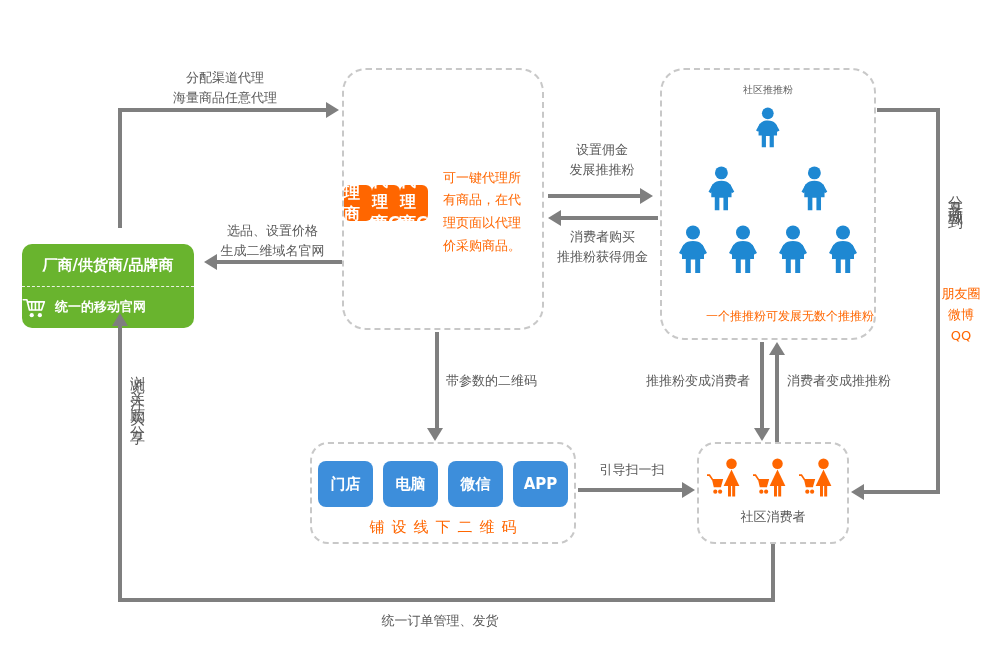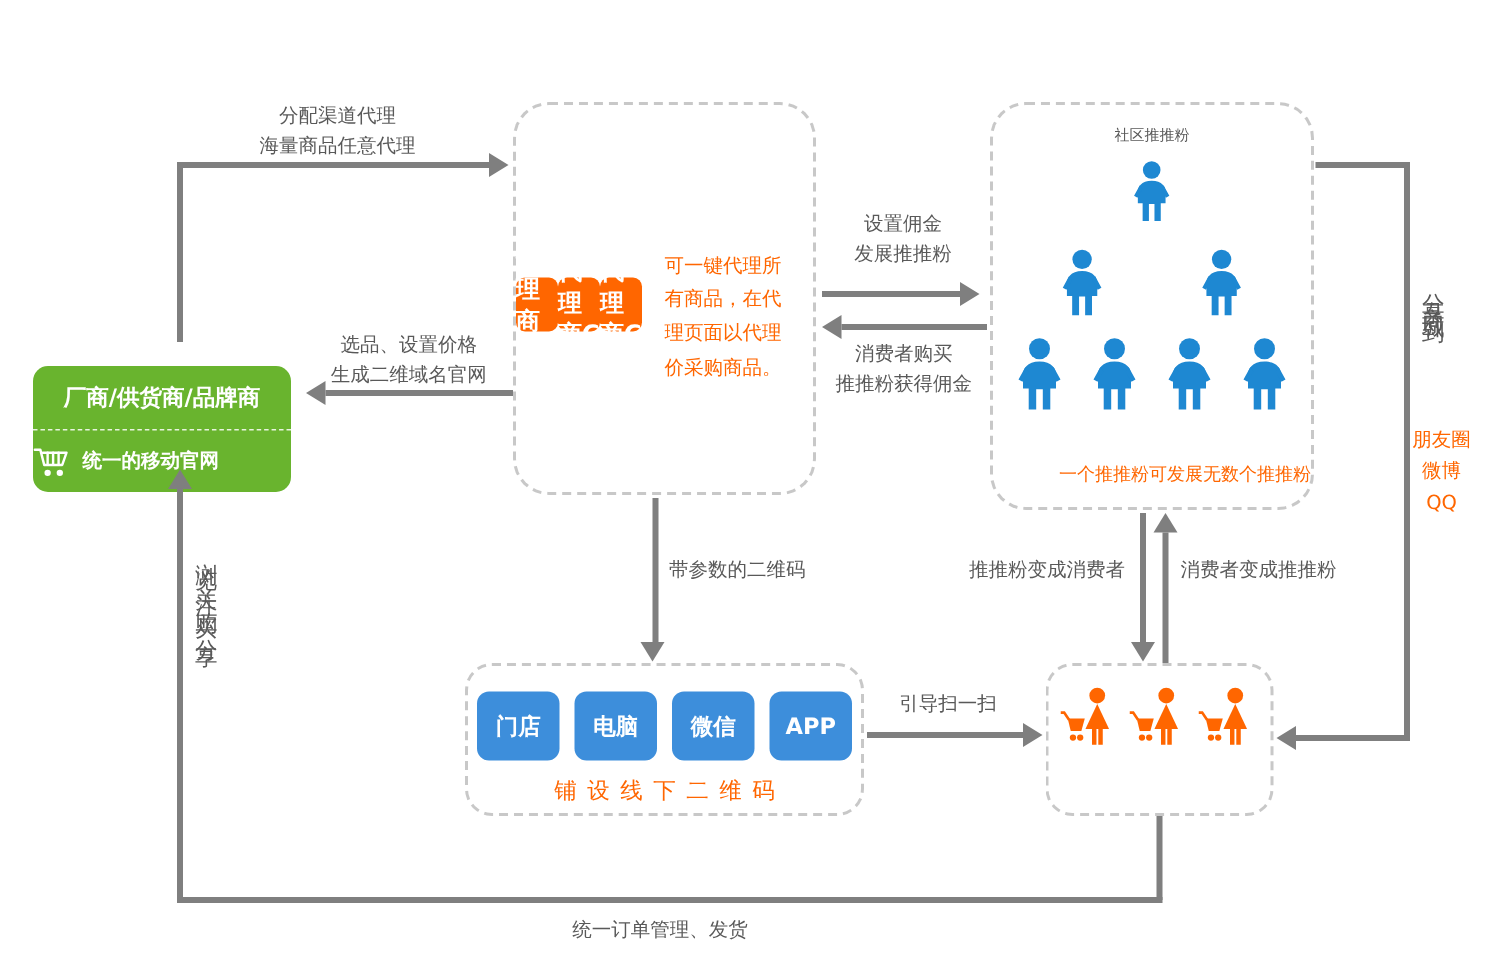--- a/index.html
+++ b/index.html
@@ -176,20 +176,21 @@
     <circle cx="28" cy="6.5" r="6" fill="currentColor"></circle>
     <path fill="currentColor" d="M28 13 19 32h18z"></path>
     <rect x="24" y="31" width="3.4" height="13" fill="currentColor"></rect>
     <rect x="28.8" y="31" width="3.4" height="13" fill="currentColor"></rect>
     <path fill="currentColor" d="M5.5 24h13l-2.6 9.5H7.8z"></path>
     <path d="M6.5 25 2.8 19.5H0" stroke="currentColor" stroke-width="2" fill="none"></path>
     <circle cx="9.5" cy="38.5" r="2.4" fill="currentColor"></circle>
     <circle cx="15" cy="38.5" r="2.4" fill="currentColor"></circle>
   </svg>
 </div>
+    <div class="consumers-label">社区消费者</div>
   </div>
 
   <div class="vline" style="left:118px; top:112px; height:116px;"></div>
   <div class="hline" style="left:118px; top:108px; width:208px;"></div>
   <div class="arr arr-right" style="left:326px; top:102px;"></div>
   <div class="lbl" style="left:145px; top:68px; width:160px;">分配渠道代理
 海量商品任意代理</div>
 
   <div class="hline" style="left:217px; top:260px; width:125px;"></div>
   <div class="arr arr-left" style="left:204px; top:254px;"></div>

